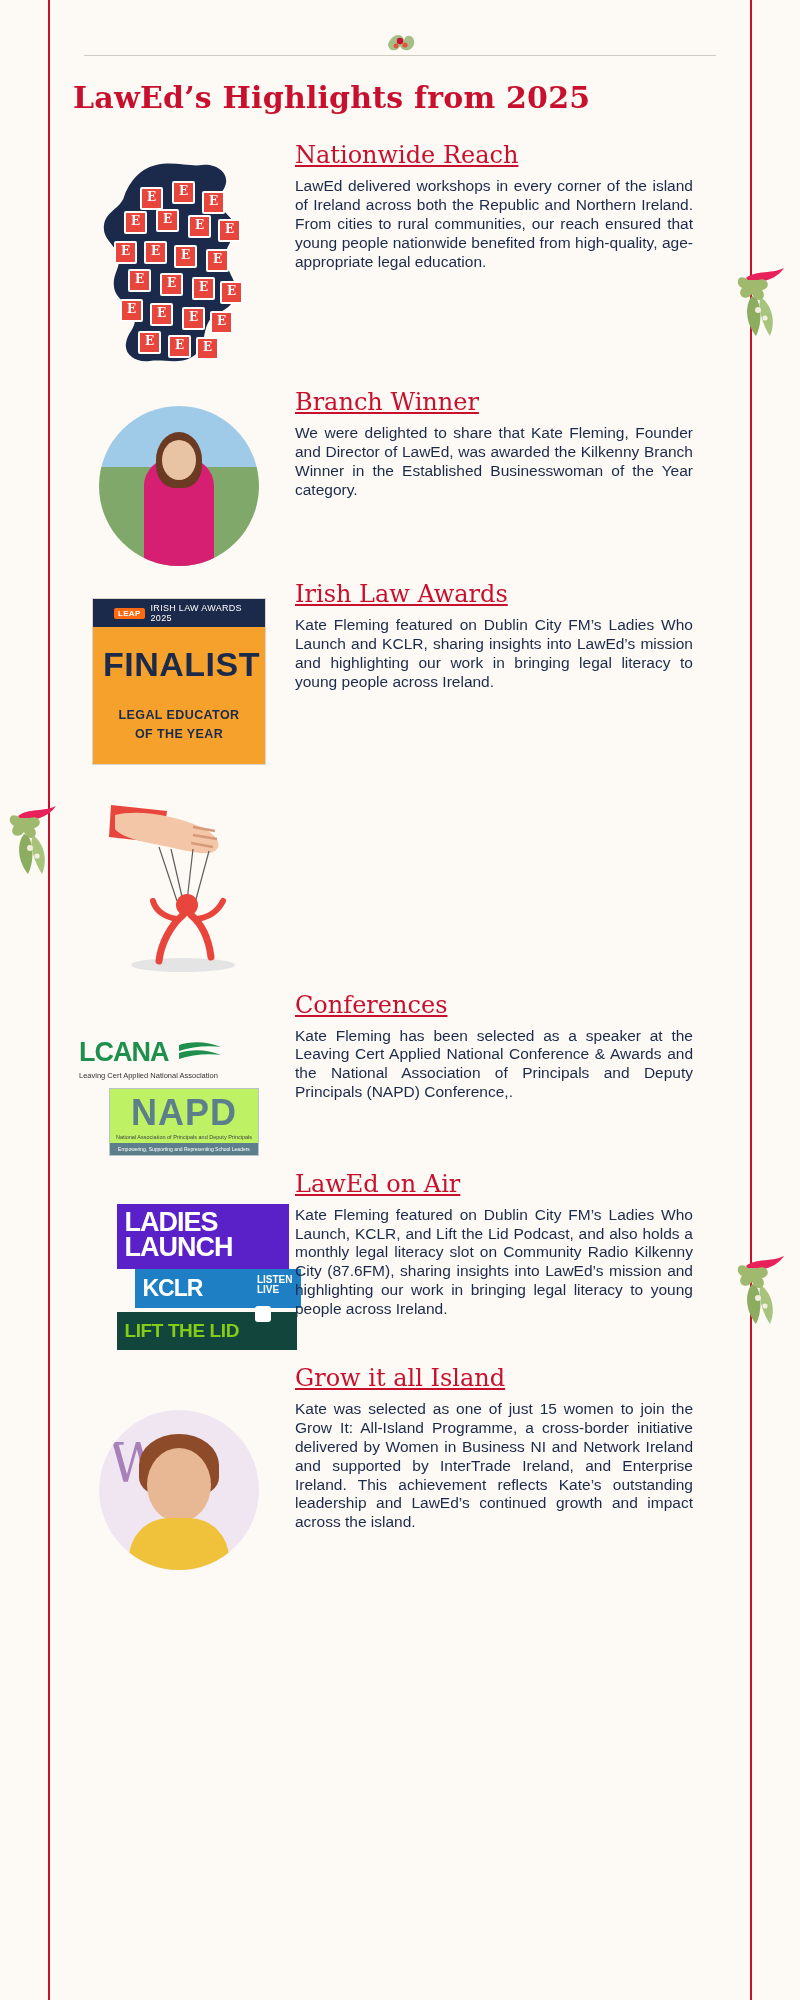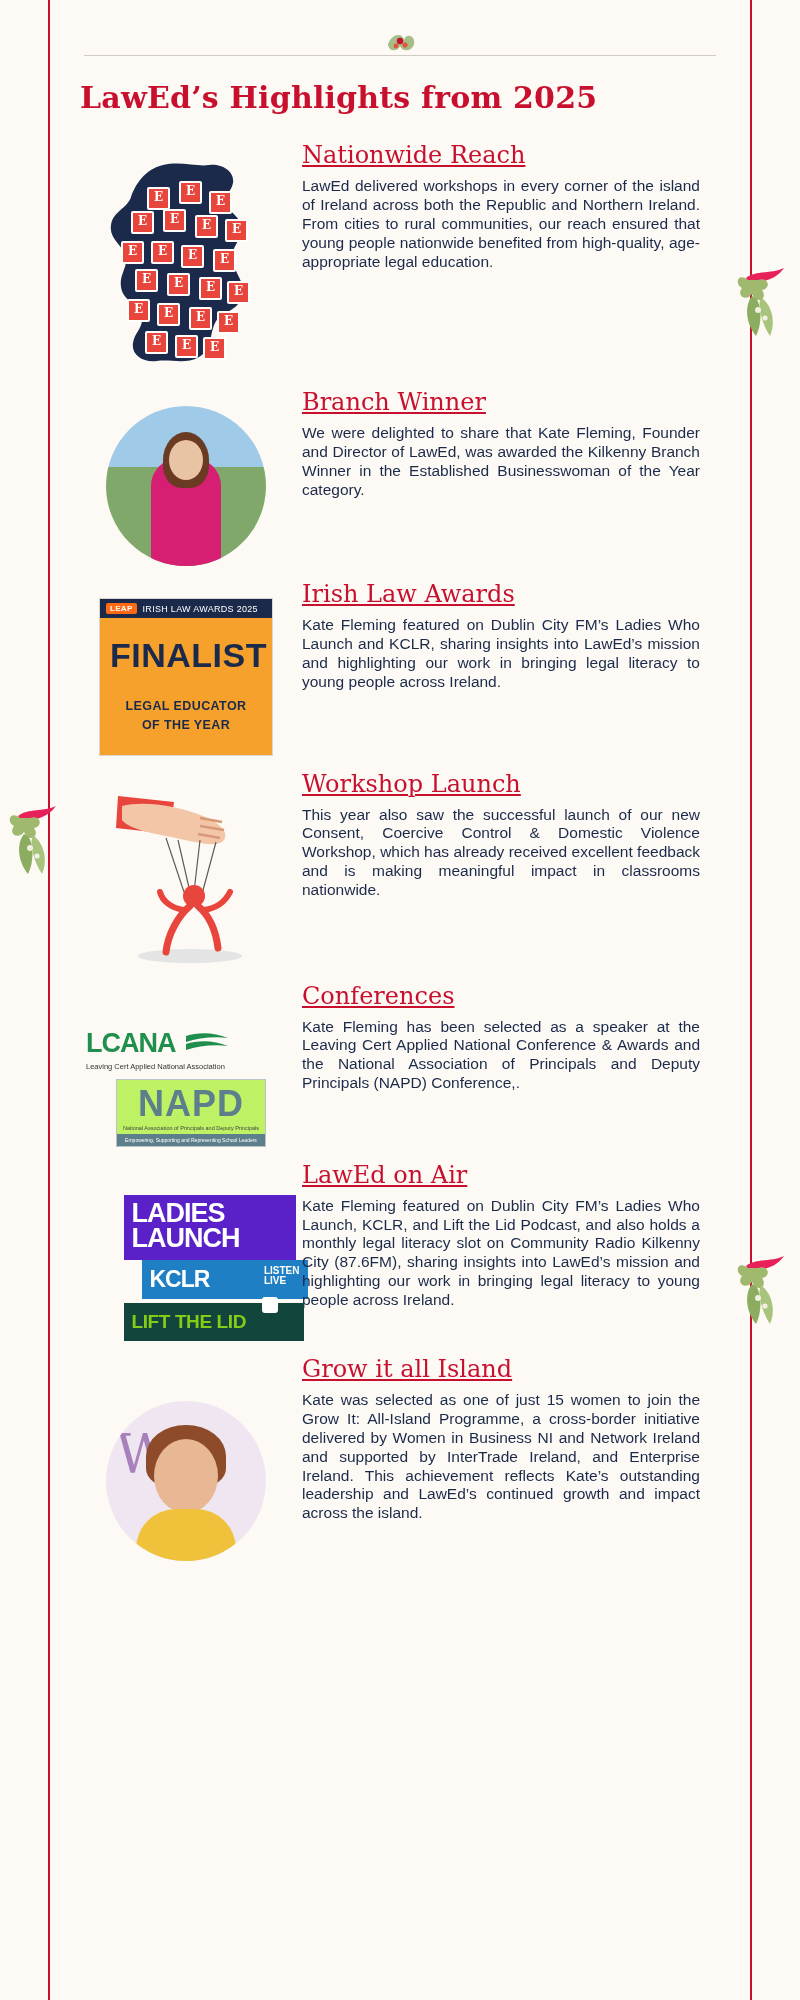--- a/index.html
+++ b/index.html
@@ -44,21 +44,21 @@
     position: absolute;
     left: 50%;
     top: 24px;
     transform: translateX(-50%);
     width: 60px;
     height: 40px;
   }
 
   .content {
     position: absolute;
-    left: 80px;
+    left: 73px;
     top: 80px;
     width: 620px;
   }
 
   h1.title {
     font-family: "DejaVu Serif", serif;
     font-size: 30px;
     font-weight: 700;
     color: #c8102e;
     margin: 0 0 26px 0;
@@ -170,21 +170,21 @@
   
   .award {
     width: 172px;
     border: 1px solid #d9d4cc;
     background: #fff;
   }
   .award .bar {
     background: #1b2a4a;
     color: #fff;
     font-size: 9px;
-    padding: 4px 6px;
+    padding: 4px 21px;
     display: flex;
     align-items: center;
     gap: 6px;
     letter-spacing: .3px;
   }
   .award .bar .leap {
     background: #ff6a13; color: #fff; font-weight: bold;
     padding: 1px 4px; font-size: 8px; border-radius: 2px;
   }
   .award .body {
@@ -400,24 +400,20 @@
             <path d="M14 8 L70 14 L66 46 L12 40 Z" fill="#e8453c"></path>
             <path d="M18 18 C40 12, 78 18, 104 30 C120 38, 126 48, 118 54 C108 60, 84 52, 62 48 C42 44, 24 40, 18 32 Z" fill="#f4c6a8"></path>
             <path d="M96 30 L118 34 M96 38 L120 42 M94 46 L116 50" stroke="#d79a78" stroke-width="2.5" fill="none"></path>
             <path d="M74 52 L86 104 M96 52 L90 104 M112 54 L98 106 M62 50 L80 104" stroke="#5d5d5d" stroke-width="1.2" fill="none"></path>
             <circle cx="90" cy="108" r="11" fill="#e8453c"></circle>
             <path d="M86 118 C74 128, 64 146, 62 164 M94 118 C106 128, 112 144, 114 160" stroke="#e8453c" stroke-width="7" fill="none" stroke-linecap="round"></path>
             <path d="M80 122 C66 120, 58 112, 56 104 M100 122 C114 120, 122 112, 126 104" stroke="#e8453c" stroke-width="6" fill="none" stroke-linecap="round"></path>
           </svg>
         </div>
       </div>
-      <div class="text">
-        <h2>Workshop Launch</h2>
-        <p>This year also saw the successful launch of our new Consent, Coercive Control &amp; Domestic Violence Workshop, which has already received excellent feedback and is making meaningful impact in classrooms nationwide.</p>
-      </div>
     </div>
 
     <div class="item">
       <div class="media" style="padding-top:46px;">
         <div class="logos">
           <div class="lcana">
             <span class="lc-text">LCANA</span>
             <svg width="46" height="26" viewBox="0 0 46 26">
               <path d="M2 6 C14 2, 30 2, 44 8 C30 6, 14 8, 2 12 Z" fill="#1f8f4e"></path>
               <path d="M2 14 C14 10, 30 10, 44 16 C30 14, 14 16, 2 20 Z" fill="#1f8f4e"></path>

